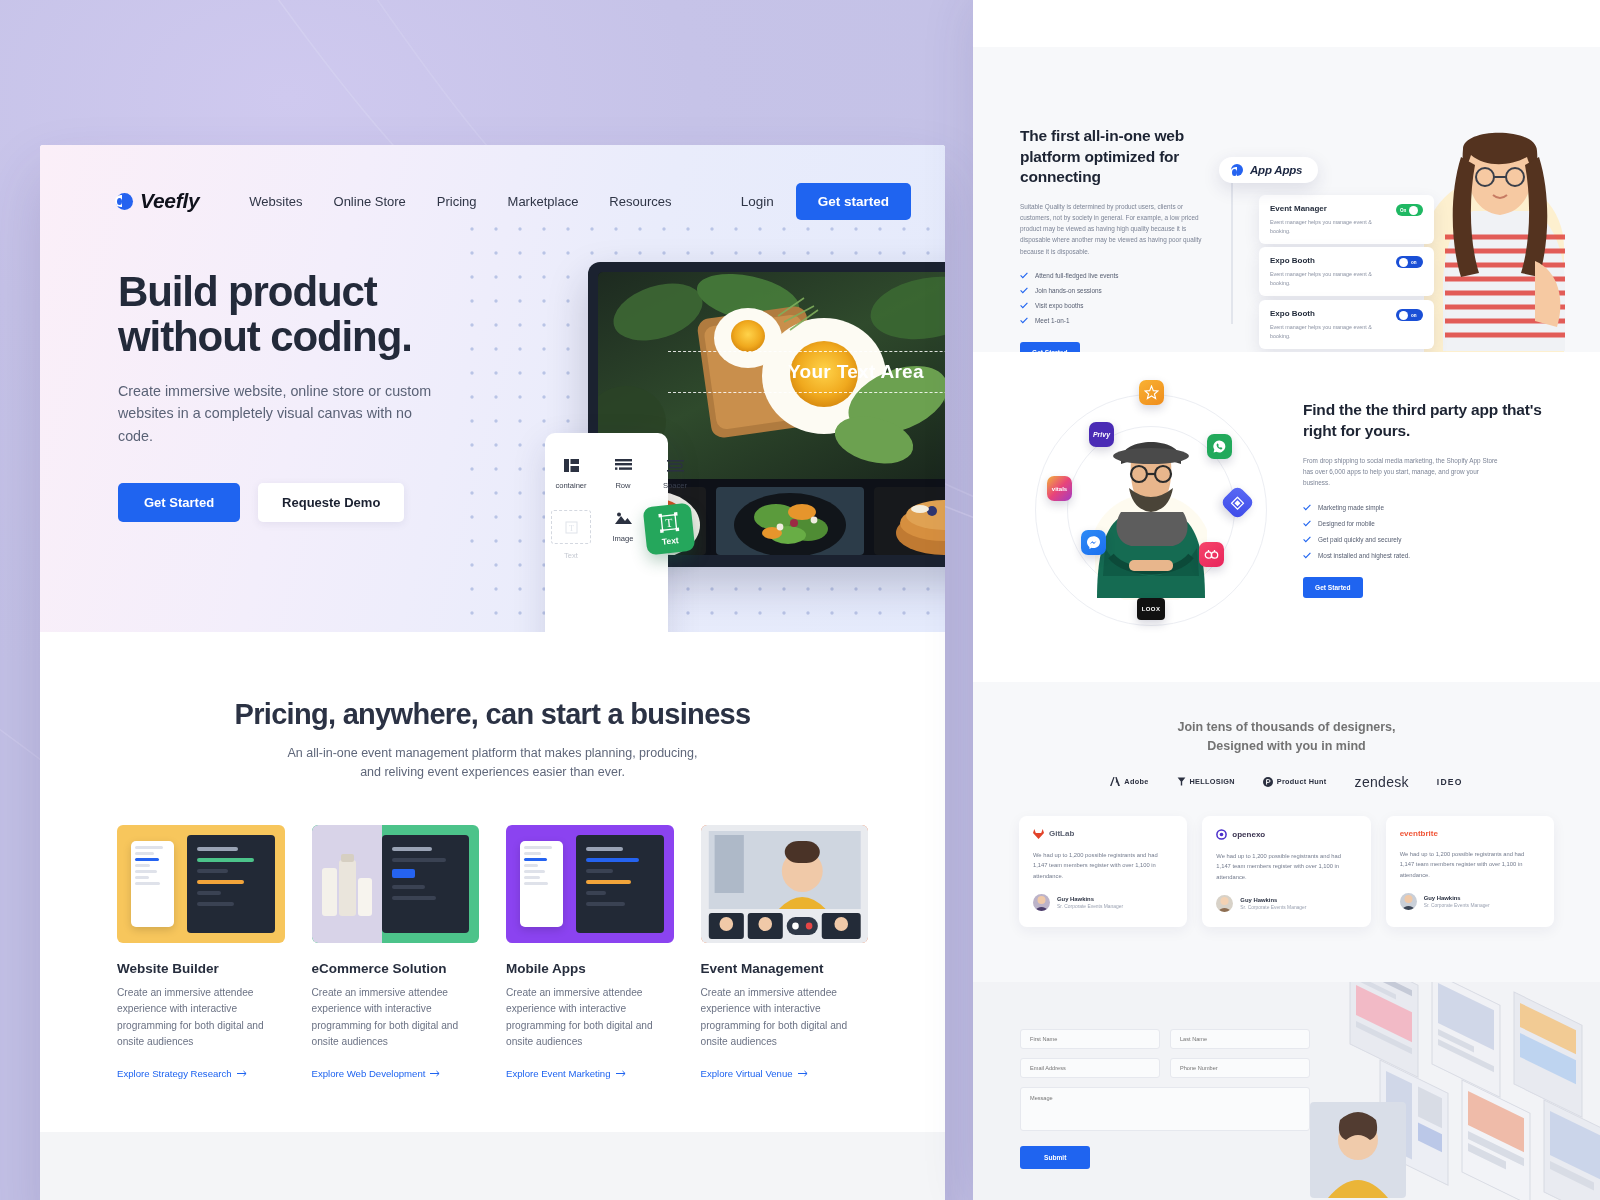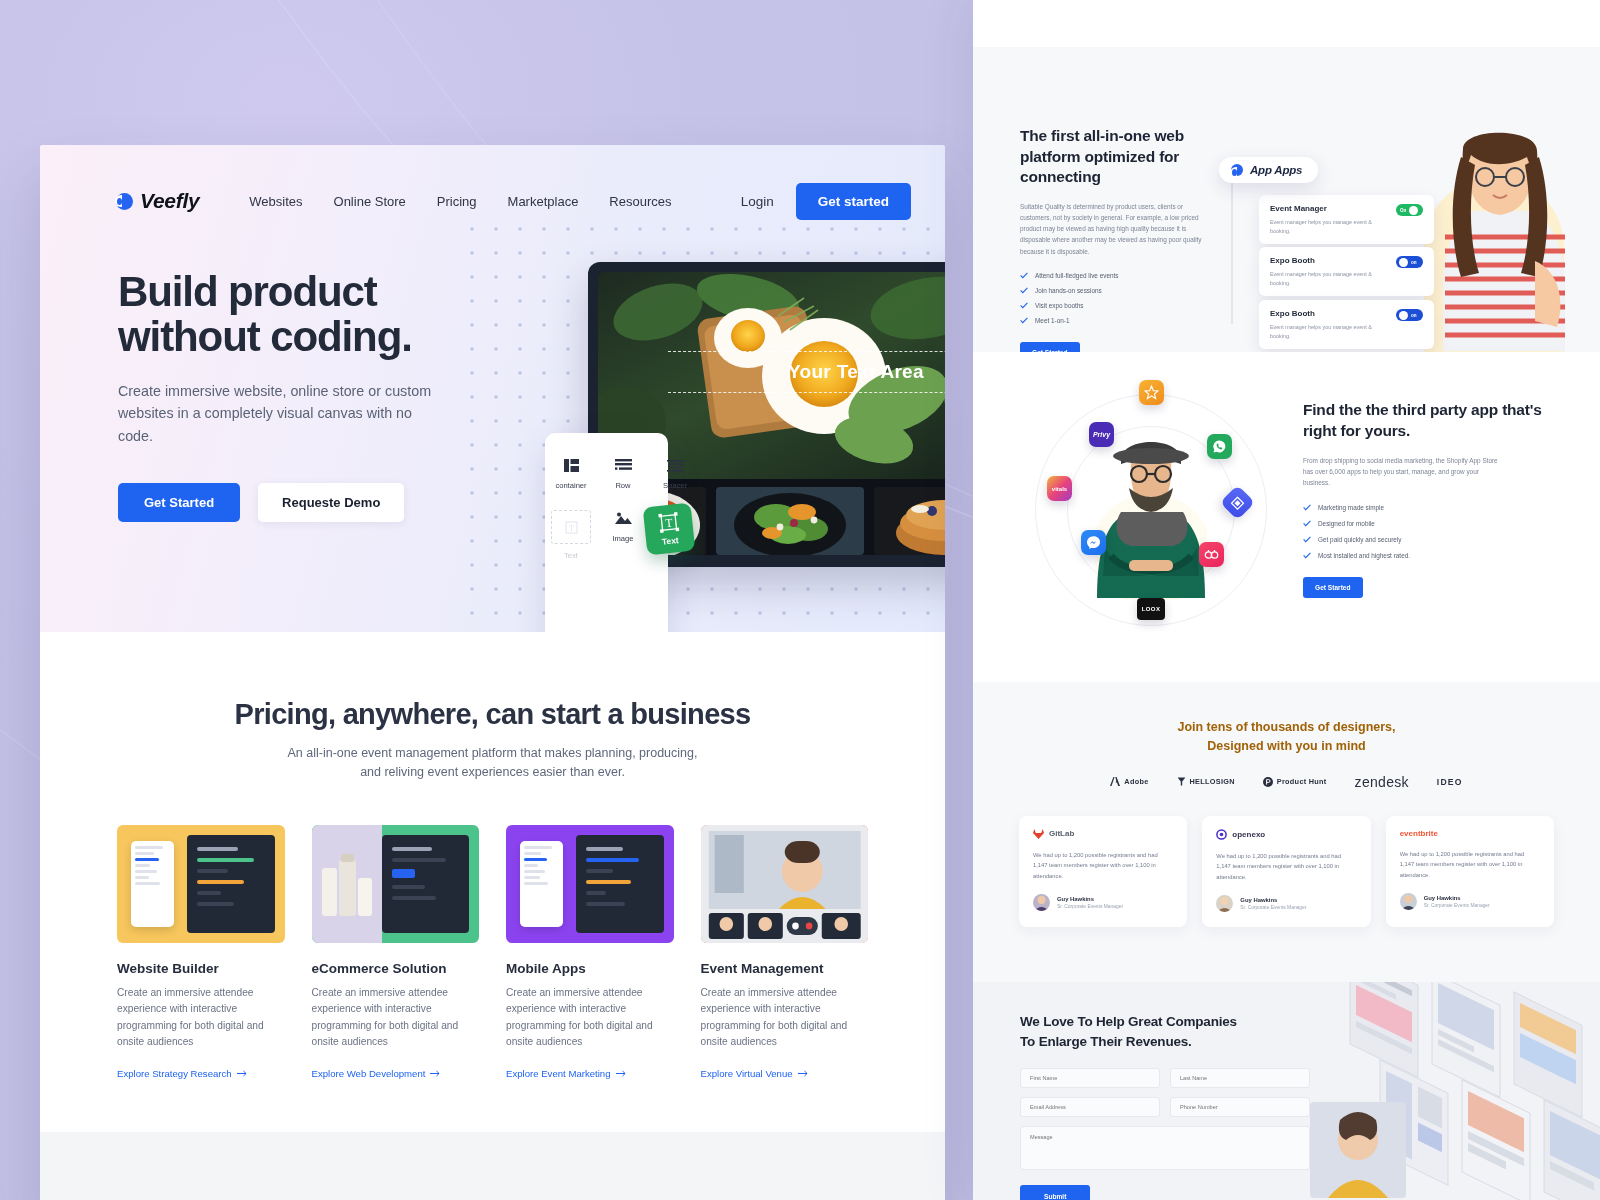--- a/index.html
+++ b/index.html
@@ -223,21 +223,21 @@
     position: absolute; width: 25px; height: 25px; border-radius: 7px;
     display: flex; align-items: center; justify-content: center;
     box-shadow: 0 4px 10px rgba(30,30,70,.18);
     font-size: 7px; font-weight: 700; color: #fff; overflow: hidden;
   }
   .person {
     position: absolute; left: 74px; top: 58px; width: 112px; height: 170px;
   }
 
   .r3 { height: 300px; background: #f7f8fa; padding: 36px 0 0 0; }
-  .r3-h2 { text-align: center; font-size: 12.5px; font-weight: 600; color: #a16207; line-height: 1.55; }
+  .r3-h2 { text-align: center; font-size: 12.5px; font-weight: 600; color: #737373; line-height: 1.55; }
   .logos { display: flex; justify-content: center; align-items: center; gap: 28px; margin-top: 17px; }
   .logo-item { display: flex; align-items: center; gap: 4px; font-size: 7.3px; font-weight: 700; color: #2b3040; letter-spacing: .3px; }
   .tcards { display: flex; gap: 15px; padding: 26px 46px 0; }
   .tcard { flex: 1; background: #fff; border-radius: 8px; padding: 13px 14px 15px; box-shadow: 0 4px 14px rgba(40,40,90,.06); }
   .tbrand { display: flex; align-items: center; gap: 5px; font-size: 8px; font-weight: 700; }
   .tquote { margin-top: 11px; font-size: 5.8px; line-height: 1.8; color: #737b8d; }
   .tauthor { margin-top: 13px; display: flex; align-items: center; gap: 7px; }
   .tavatar { width: 17px; height: 17px; border-radius: 50%; overflow: hidden; flex: none; }
   .tname { font-size: 5.9px; font-weight: 700; color: #2a3142; }
   .trole { font-size: 4.9px; color: #9aa1b1; margin-top: 2px; }
@@ -958,24 +958,20 @@
         </g>
         <g transform="translate(110,120)">
           <rect x="0" y="0" width="96" height="96" rx="4" fill="#d8dde8"></rect>
           <circle cx="48" cy="38" r="20" fill="#f0c9a8"></circle>
           <path d="M18 96 q30 -36 60 0 z" fill="#ebb22e"></path>
           <path d="M30 18 q18 -16 36 0 q4 16 -6 20 q-12 -10 -24 0 q-10 -4 -6 -20z" fill="#4a3327"></path>
         </g>
       </g>
     </svg>
 
-    <h2 class="r4-h2">
-      <span>We Love To Help Great Companies</span><br>
-      <span>To Enlarge Their Revenues.</span>
-    </h2>
     <div class="form">
       <div class="frow">
         <input class="fin" placeholder="First Name" style="">
         <input class="fin" placeholder="Last Name" style="">
       </div>
       <div class="frow">
         <input class="fin" placeholder="Email Address" style="">
         <input class="fin" placeholder="Phone Number" style="">
       </div>
       <textarea class="fta" placeholder="Message" style=""></textarea>

